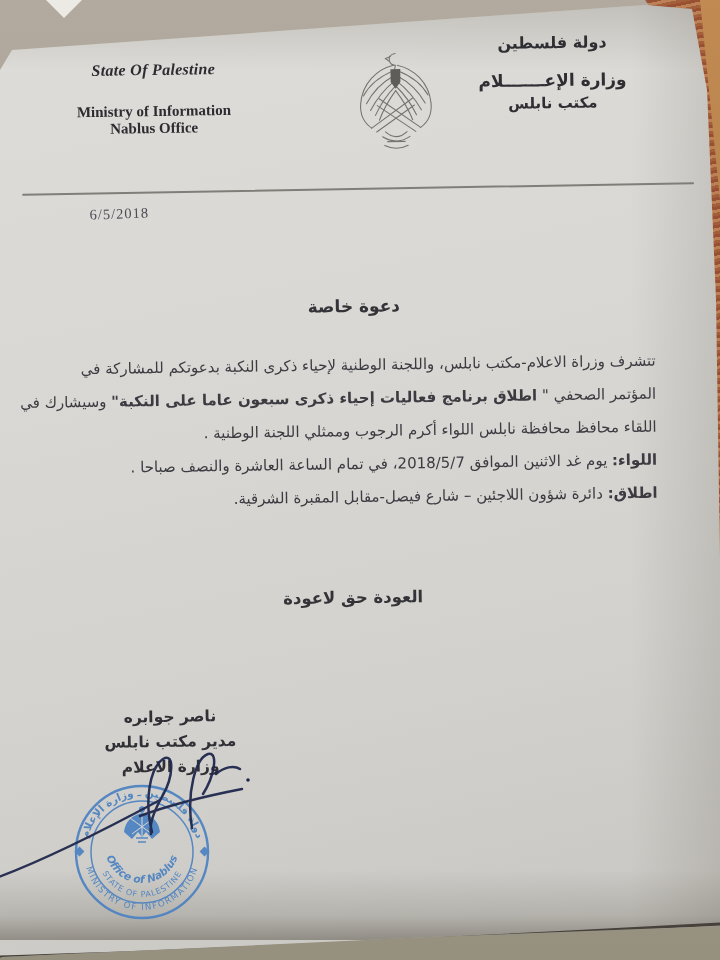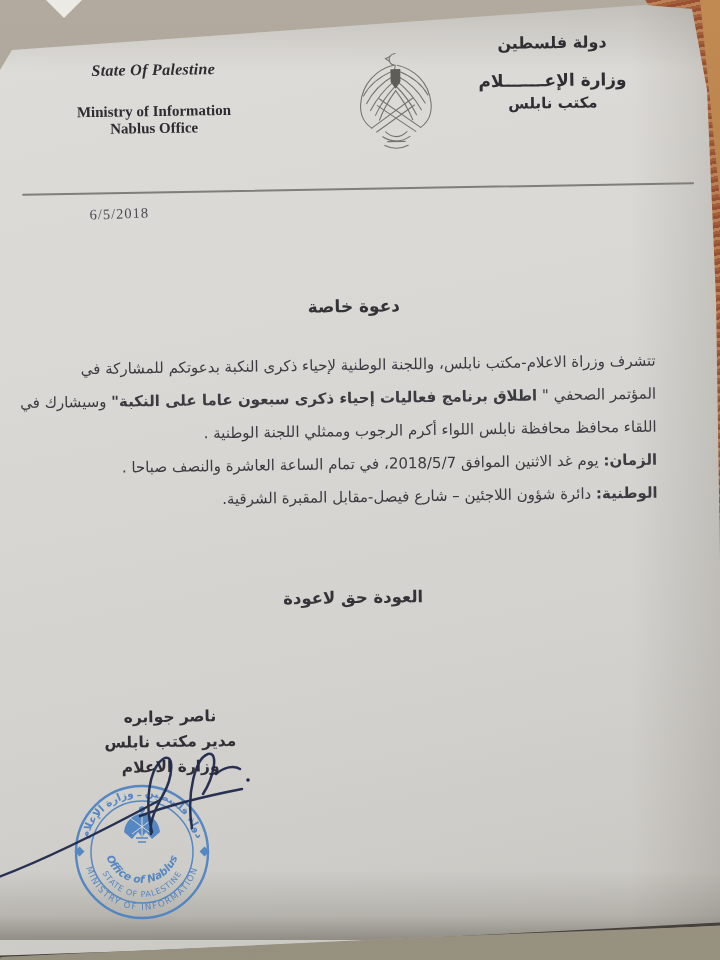--- a/index.html
+++ b/index.html
@@ -146,22 +146,22 @@
     <div class="rule"></div>
 
     <div class="doc-date">6/5/2018</div>
 
     <div class="doc-title">دعوة خاصة</div>
 
     <div class="body-text">
       <div class="bline">تتشرف وزراة الاعلام-مكتب نابلس، واللجنة الوطنية لإحياء ذكرى النكبة بدعوتكم للمشاركة في</div>
       <div class="bline"><span>المؤتمر الصحفي " </span><span class="bbold">اطلاق برنامج فعاليات إحياء ذكرى سبعون عاما على النكبة"</span><span> وسيشارك في</span></div>
       <div class="bline">اللقاء محافظ محافظة نابلس اللواء أكرم الرجوب  وممثلي اللجنة الوطنية .</div>
-      <div class="bline"><span class="bbold">الزمان:</span><span>  يوم غد الاثنين الموافق 2018/5/7، في تمام الساعة العاشرة والنصف صباحا .</span></div>
-      <div class="bline"><span class="bbold">الوطنية:</span><span> دائرة شؤون اللاجئين – شارع فيصل-مقابل المقبرة الشرقية.</span></div>
+      <div class="bline"><span class="bbold">اللواء:</span><span>  يوم غد الاثنين الموافق 2018/5/7، في تمام الساعة العاشرة والنصف صباحا .</span></div>
+      <div class="bline"><span class="bbold">اطلاق:</span><span> دائرة شؤون اللاجئين – شارع فيصل-مقابل المقبرة الشرقية.</span></div>
     </div>
 
     <div class="slogan">العودة حق لاعودة</div>
 
     <div class="sig-block">
       <div>ناصر جوابره</div>
       <div>مدير مكتب نابلس</div>
       <div>وزارة الاعلام</div>
     </div>
 

